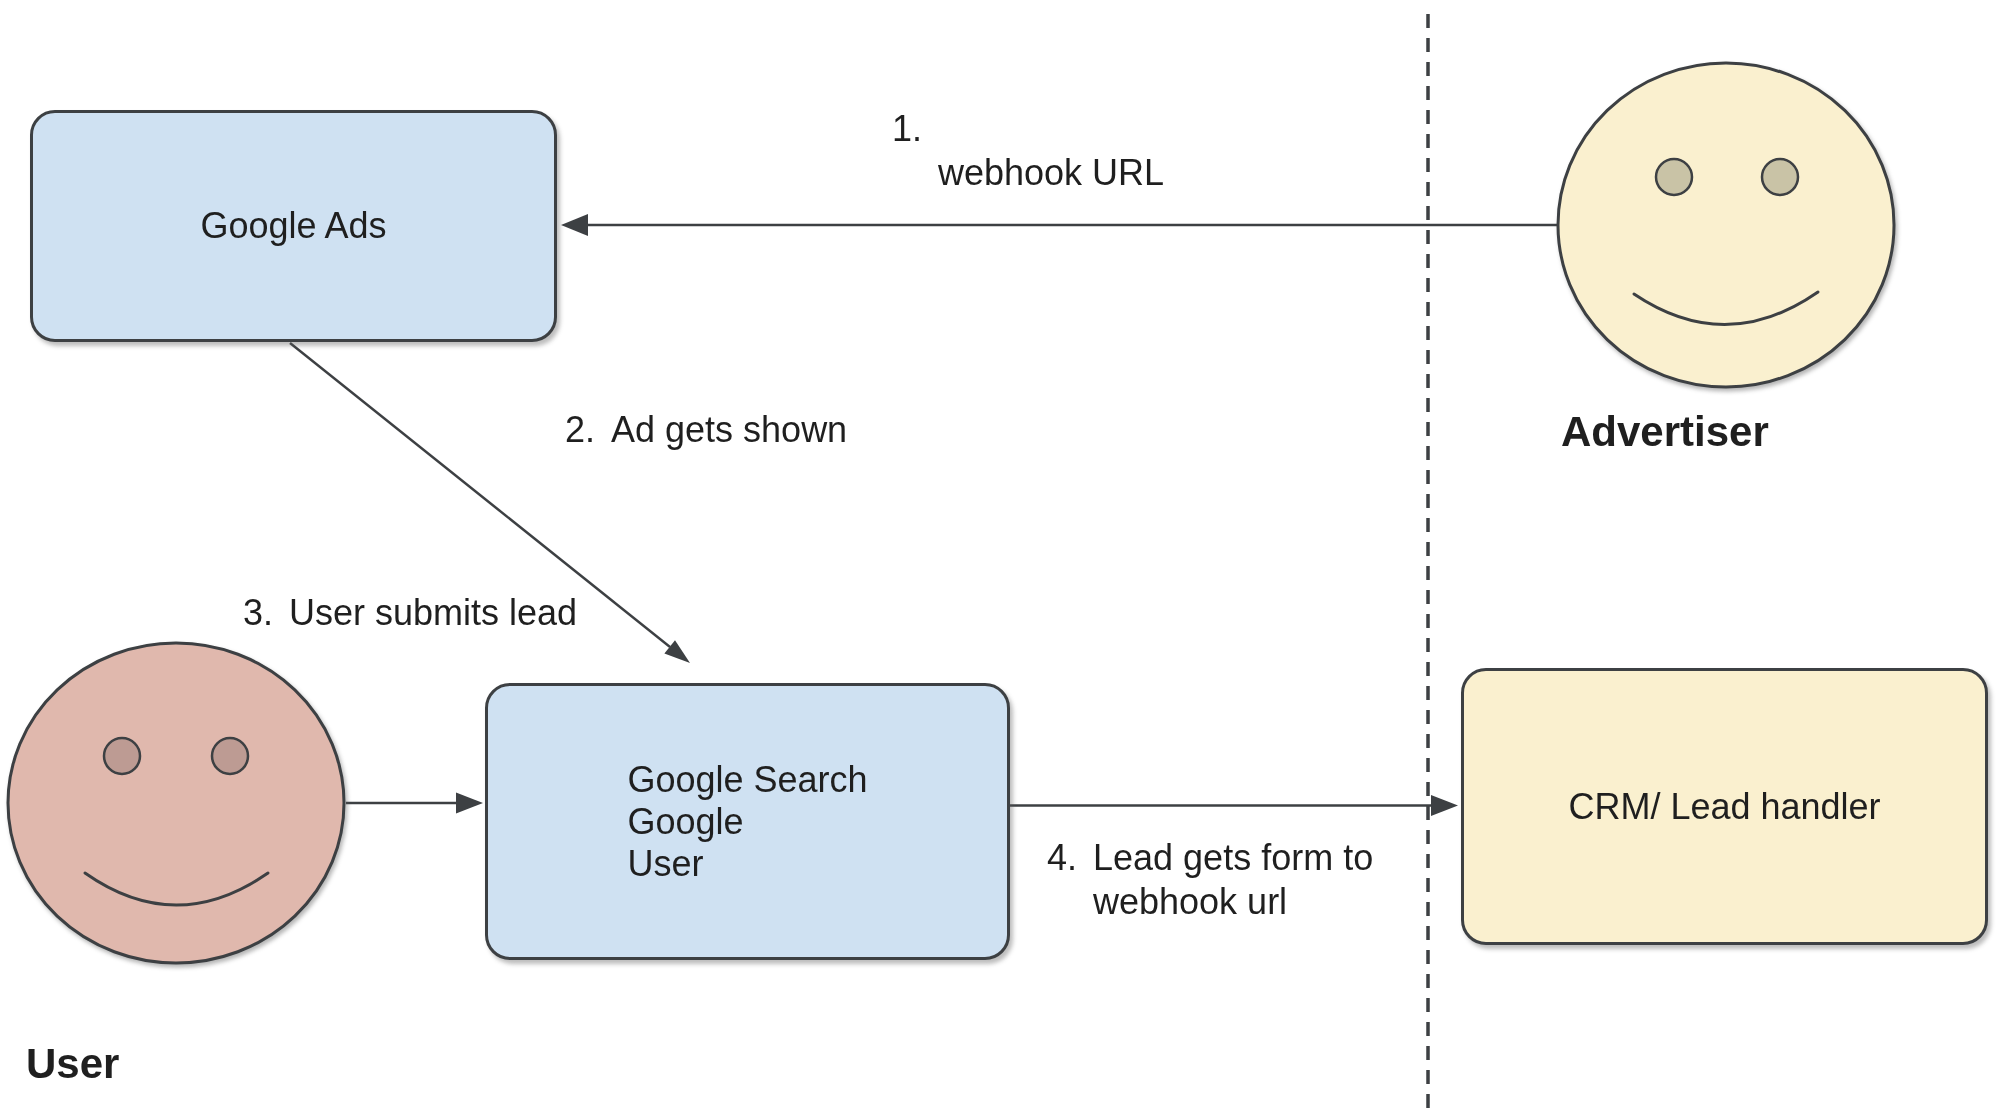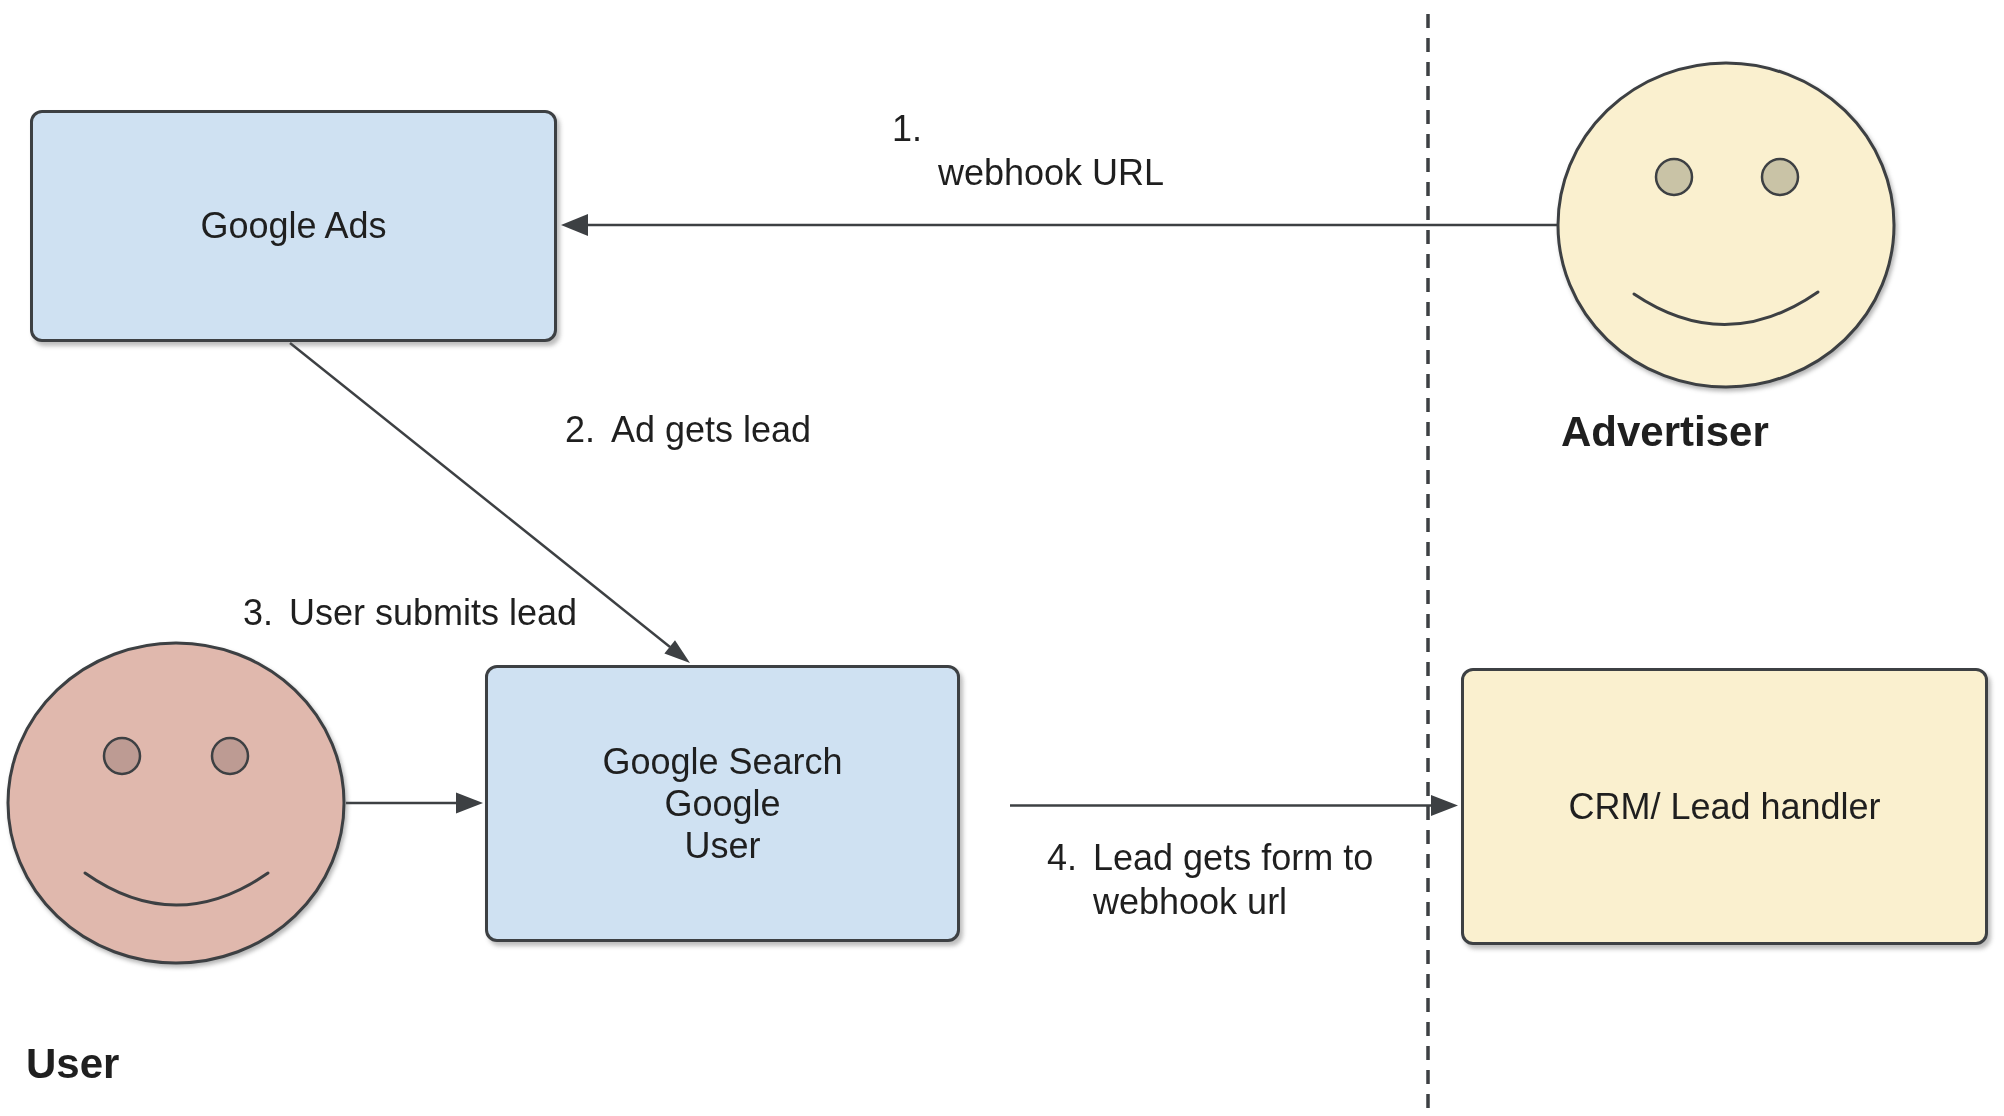--- a/index.html
+++ b/index.html
@@ -28,23 +28,23 @@
   .face-adv{fill:var(--yellow-fill);stroke:var(--line);stroke-width:3;}
   .face-user{fill:var(--user-fill);stroke:var(--line);stroke-width:3;}
   .eye-adv{fill:var(--adv-eye);stroke:var(--line);stroke-width:2.5;}
   .eye-user{fill:var(--user-eye);stroke:var(--line);stroke-width:2.5;}
   .smile{fill:none;stroke:var(--line);stroke-width:3;stroke-linecap:round;}
   .shadowed{filter:drop-shadow(2px 3px 2px rgba(90,90,90,0.45));}
 
   .node{
     position:absolute;
     border:3px solid var(--line);
-    border-radius:12px;
+    border-radius:25px;
     display:flex;align-items:center;justify-content:center;
-    text-align:center;
+    text-align:left;
     font-size:36px;line-height:42px;
     box-shadow:3px 4px 4px rgba(90,90,90,0.4);
     box-sizing:border-box;
   }
   .node.blue{background:var(--blue-fill);}
   .node.yellow{background:var(--yellow-fill);}
   .node-lines span{display:block;}
 
   .actor-label{
     position:absolute;
@@ -100,21 +100,21 @@
       <circle class="eye-user" cx="122" cy="756" r="18"></circle>
       <circle class="eye-user" cx="230" cy="756" r="18"></circle>
       <path class="smile" d="M 85 873 Q 176 937 268 873"></path>
     </g>
   </svg>
 
   <div class="node blue" style="left:30px;top:110px;width:527px;height:232px;">
     <span>Google Ads</span>
   </div>
 
-  <div class="node blue" style="left:485px;top:665px;width:475px;height:277px;">
+  <div class="node blue" style="left:485px;top:683px;width:525px;height:277px;">
     <div class="node-lines">
       <span>Google Search</span>
       <span>Google</span>
       <span>User</span>
     </div>
   </div>
 
   <div class="node yellow" style="left:1461px;top:668px;width:527px;height:277px;">
     <span>CRM/ Lead handler</span>
   </div>
@@ -122,21 +122,21 @@
   <div class="actor-label" style="left:1561px;top:408px;width:330px;">Advertiser</div>
   <div class="actor-label" style="left:26px;top:992px;width:300px;margin-top:48px;">User</div>
 
   <div class="step" style="left:892px;top:107px;">
     <span class="num">1.</span>
     <span class="txt"><br><span>webhook URL</span></span>
   </div>
 
   <div class="step" style="left:565px;top:408px;">
     <span class="num">2.</span>
-    <span class="txt"><span>Ad gets lead</span></span>
+    <span class="txt"><span>Ad gets shown</span></span>
   </div>
 
   <div class="step" style="left:243px;top:591px;">
     <span class="num">3.</span>
     <span class="txt"><span>User submits lead</span></span>
   </div>
 
   <div class="step" style="left:1047px;top:836px;">
     <span class="num">4.</span>
     <span class="txt"><span>Lead gets form to</span><br><span>webhook url</span></span>

